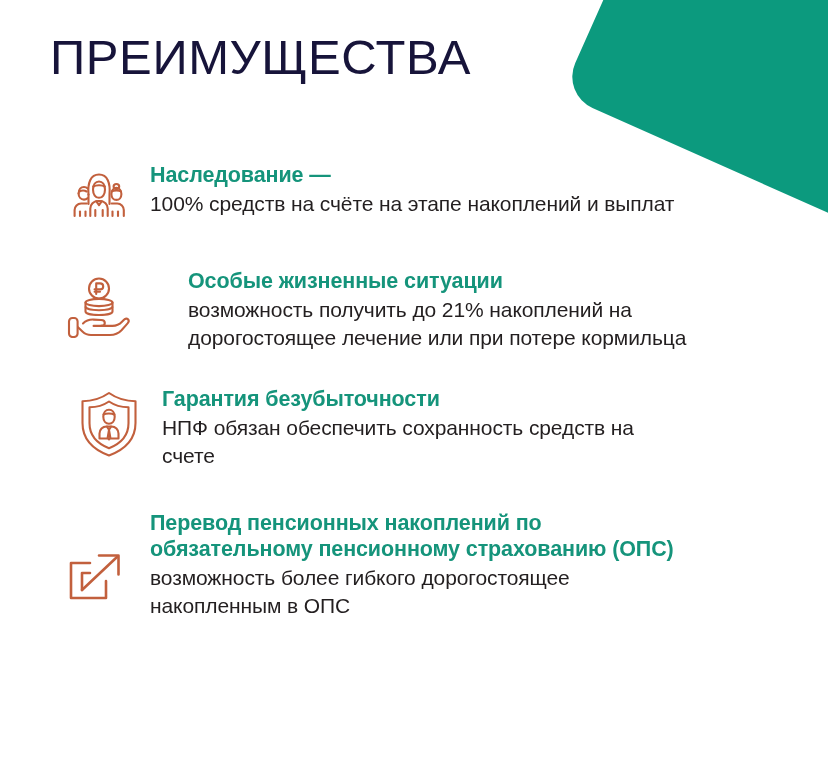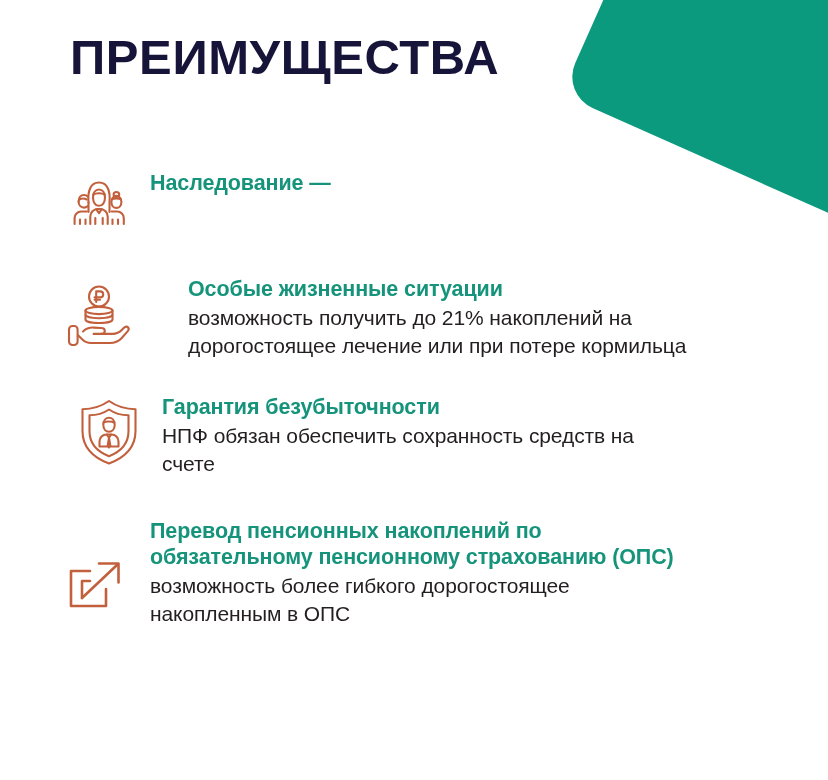--- a/index.html
+++ b/index.html
@@ -36,25 +36,25 @@
     top: -78px;
     background: #0c9a7e;
     border-radius: 34px;
     transform: rotate(24deg);
     transform-origin: center center;
   }
 
   
   .page-title {
     position: absolute;
-    left: 70px;
+    left: 50px;
     top: 28px;
     font-size: 49px;
     line-height: 58px;
-    font-weight: 700;
+    font-weight: 400;
     letter-spacing: 0.6px;
     color: #17143a;
     white-space: nowrap;
   }
 
   
   .features {
     position: absolute;
     left: 0;
     top: 156px;
@@ -94,21 +94,21 @@
 
   .feature-body {
     color: #231f20;
     font-size: 21px;
     line-height: 28px;
     font-weight: 400;
     letter-spacing: -0.1px;
   }
 
   
-  .feature--inherit       { margin-top: 12px;  margin-bottom: 42px; }
+  .feature--inherit       { margin-top: 4px;  margin-bottom: 42px; }
   .feature--situations    { margin-bottom: 32px; gap: 38px; }
   .feature--guarantee     { margin-bottom: 38px; margin-left: 12px; }
   .feature--transfer      { margin-bottom: 16px; }
 
   .feature--inherit .feature-icon    { padding-top: 4px; }
   .feature--situations .feature-icon { padding-top: 10px; }
   .feature--guarantee .feature-icon  { padding-top: 6px; }
   .feature--transfer .feature-icon   { padding-top: 42px; }
 </style>
 </head>
@@ -153,20 +153,21 @@
         <path d="M14 47.5 L14 52"></path>
         <path d="M19.5 47.5 L19.5 52"></path>
         <path d="M29.3 46 L29.3 52"></path>
         <path d="M36.7 46 L36.7 52"></path>
         <path d="M46.5 47.5 L46.5 52"></path>
         <path d="M52 47.5 L52 52"></path>
       </svg>
     </div>
     <div class="feature-text">
       <div class="feature-heading">Наследование —</div>
+      <div class="feature-body">100% средств на счёте на этапе накоплений и выплат</div>
     </div>
   </div>
 
   <div class="feature feature--situations">
     <div class="feature-icon">
       <svg width="66" height="62" viewBox="0 0 66 62" fill="none" stroke="#c2603d" stroke-width="2.1" stroke-linecap="round" stroke-linejoin="round">
 
         <circle cx="33" cy="12.5" r="10"></circle>
         <path d="M30.2 18 L30.2 7.4 L34 7.4 C36 7.4 37.2 8.6 37.2 10.4 C37.2 12.2 36 13.4 34 13.4 L28.6 13.4"></path>
         <path d="M28.6 15.7 L34 15.7"></path>

